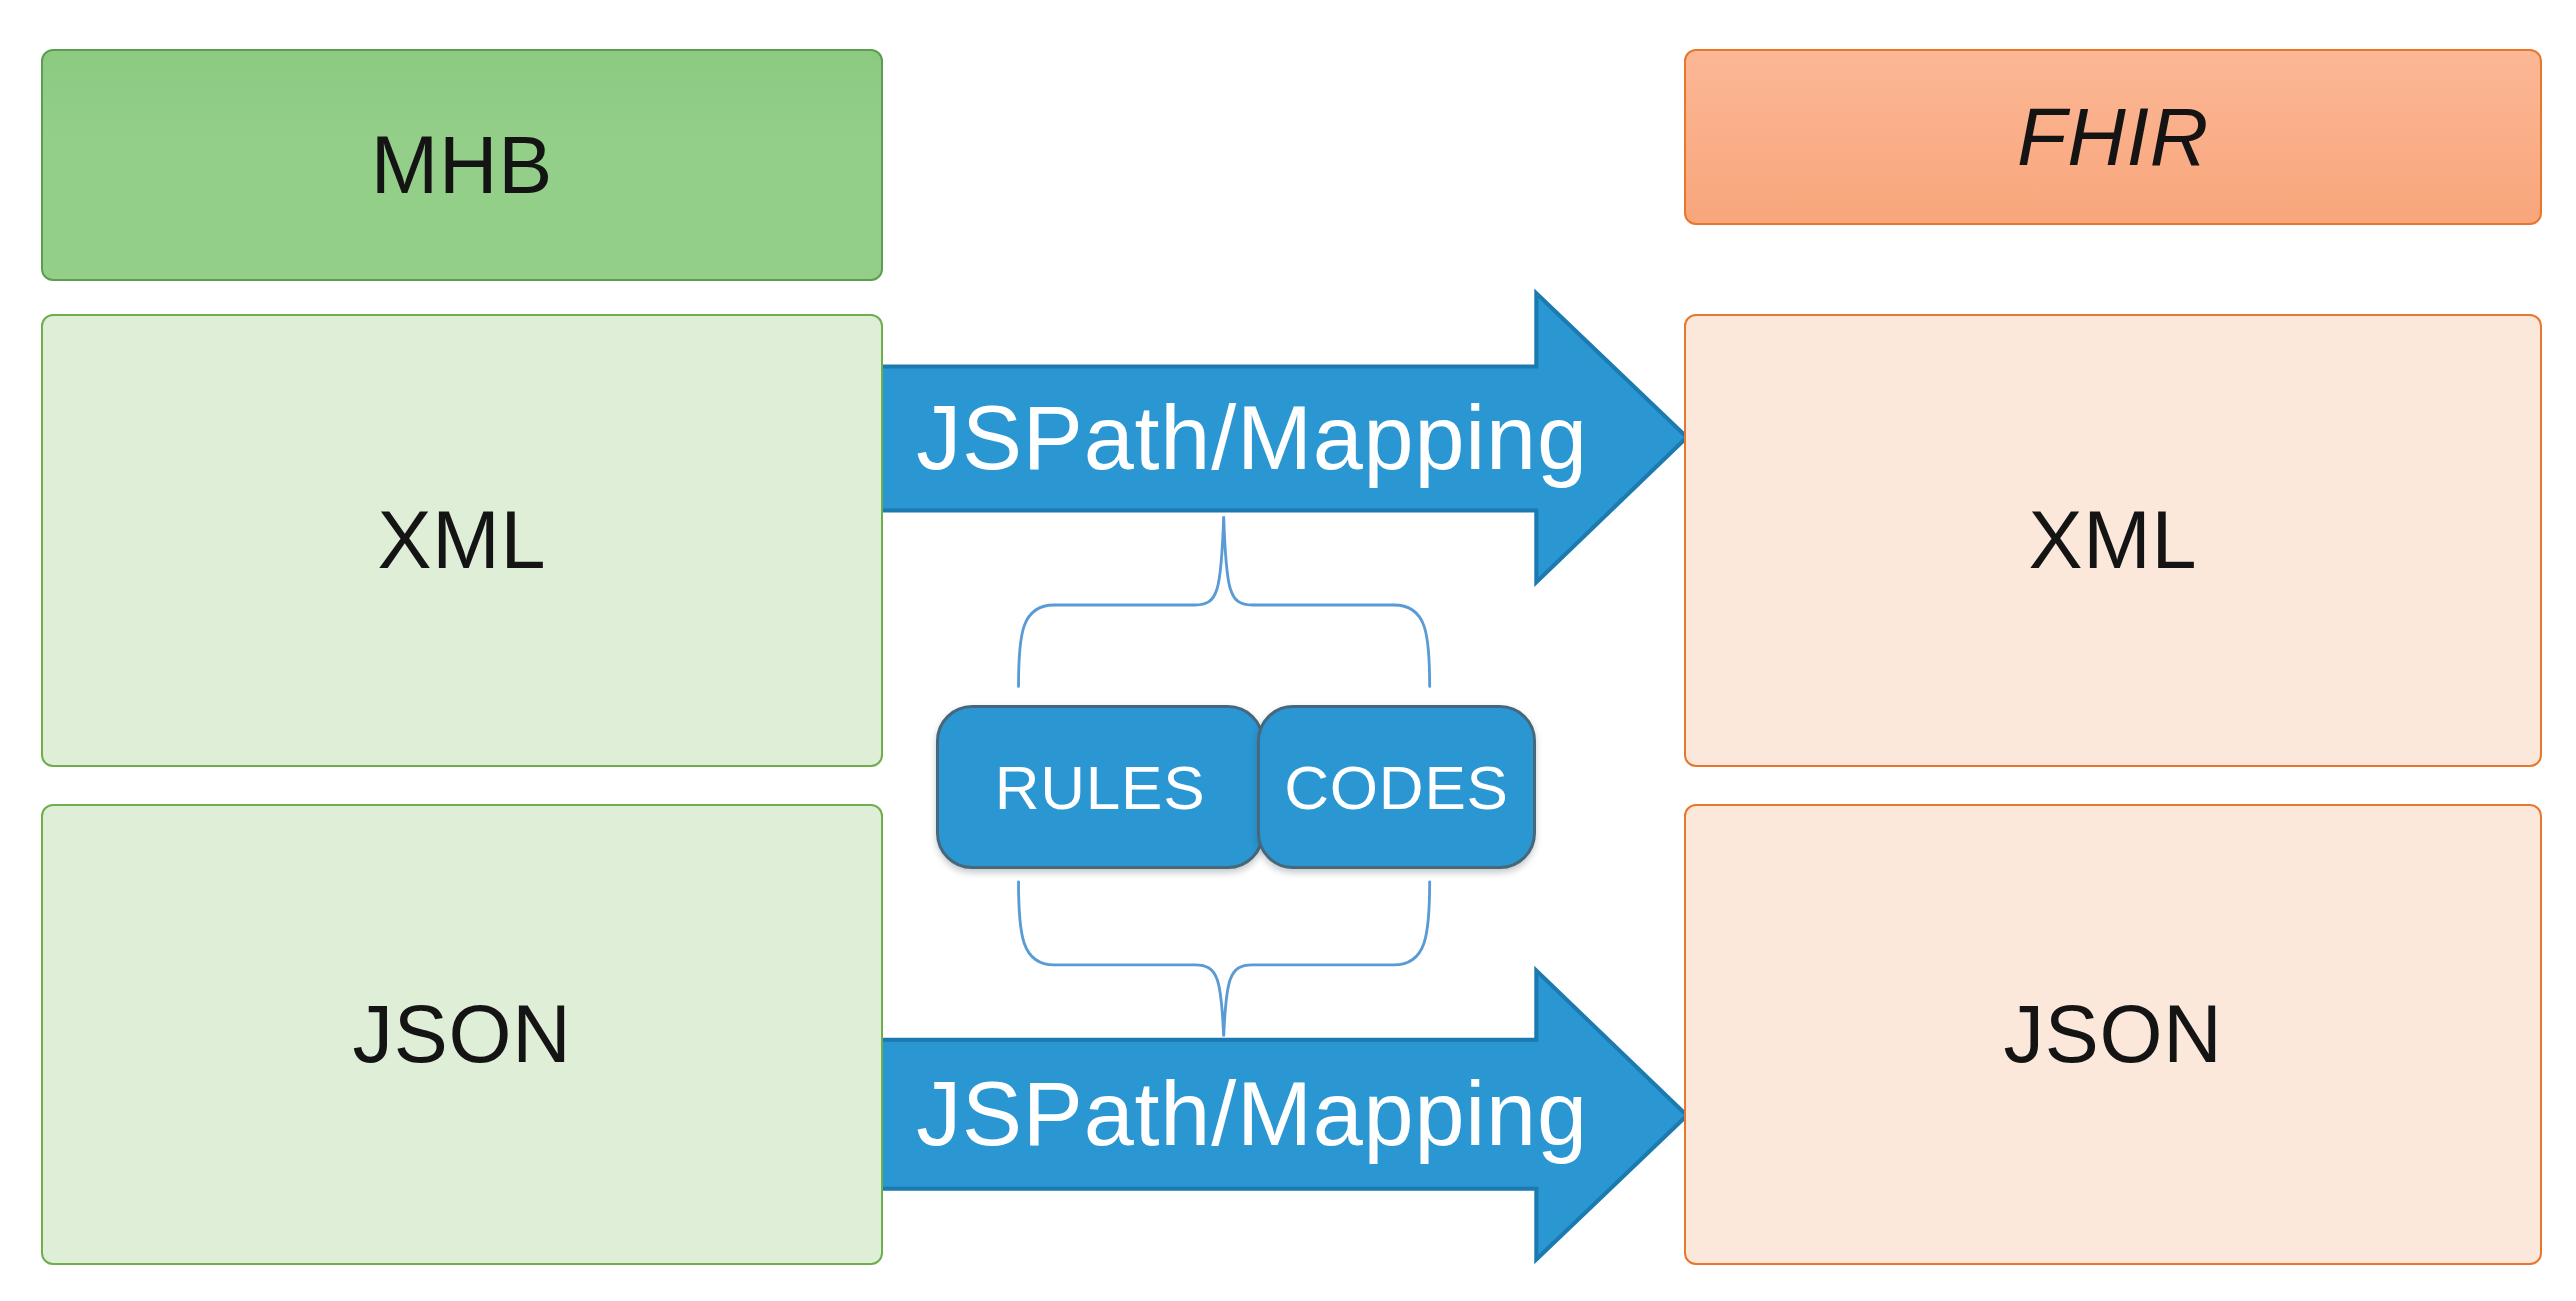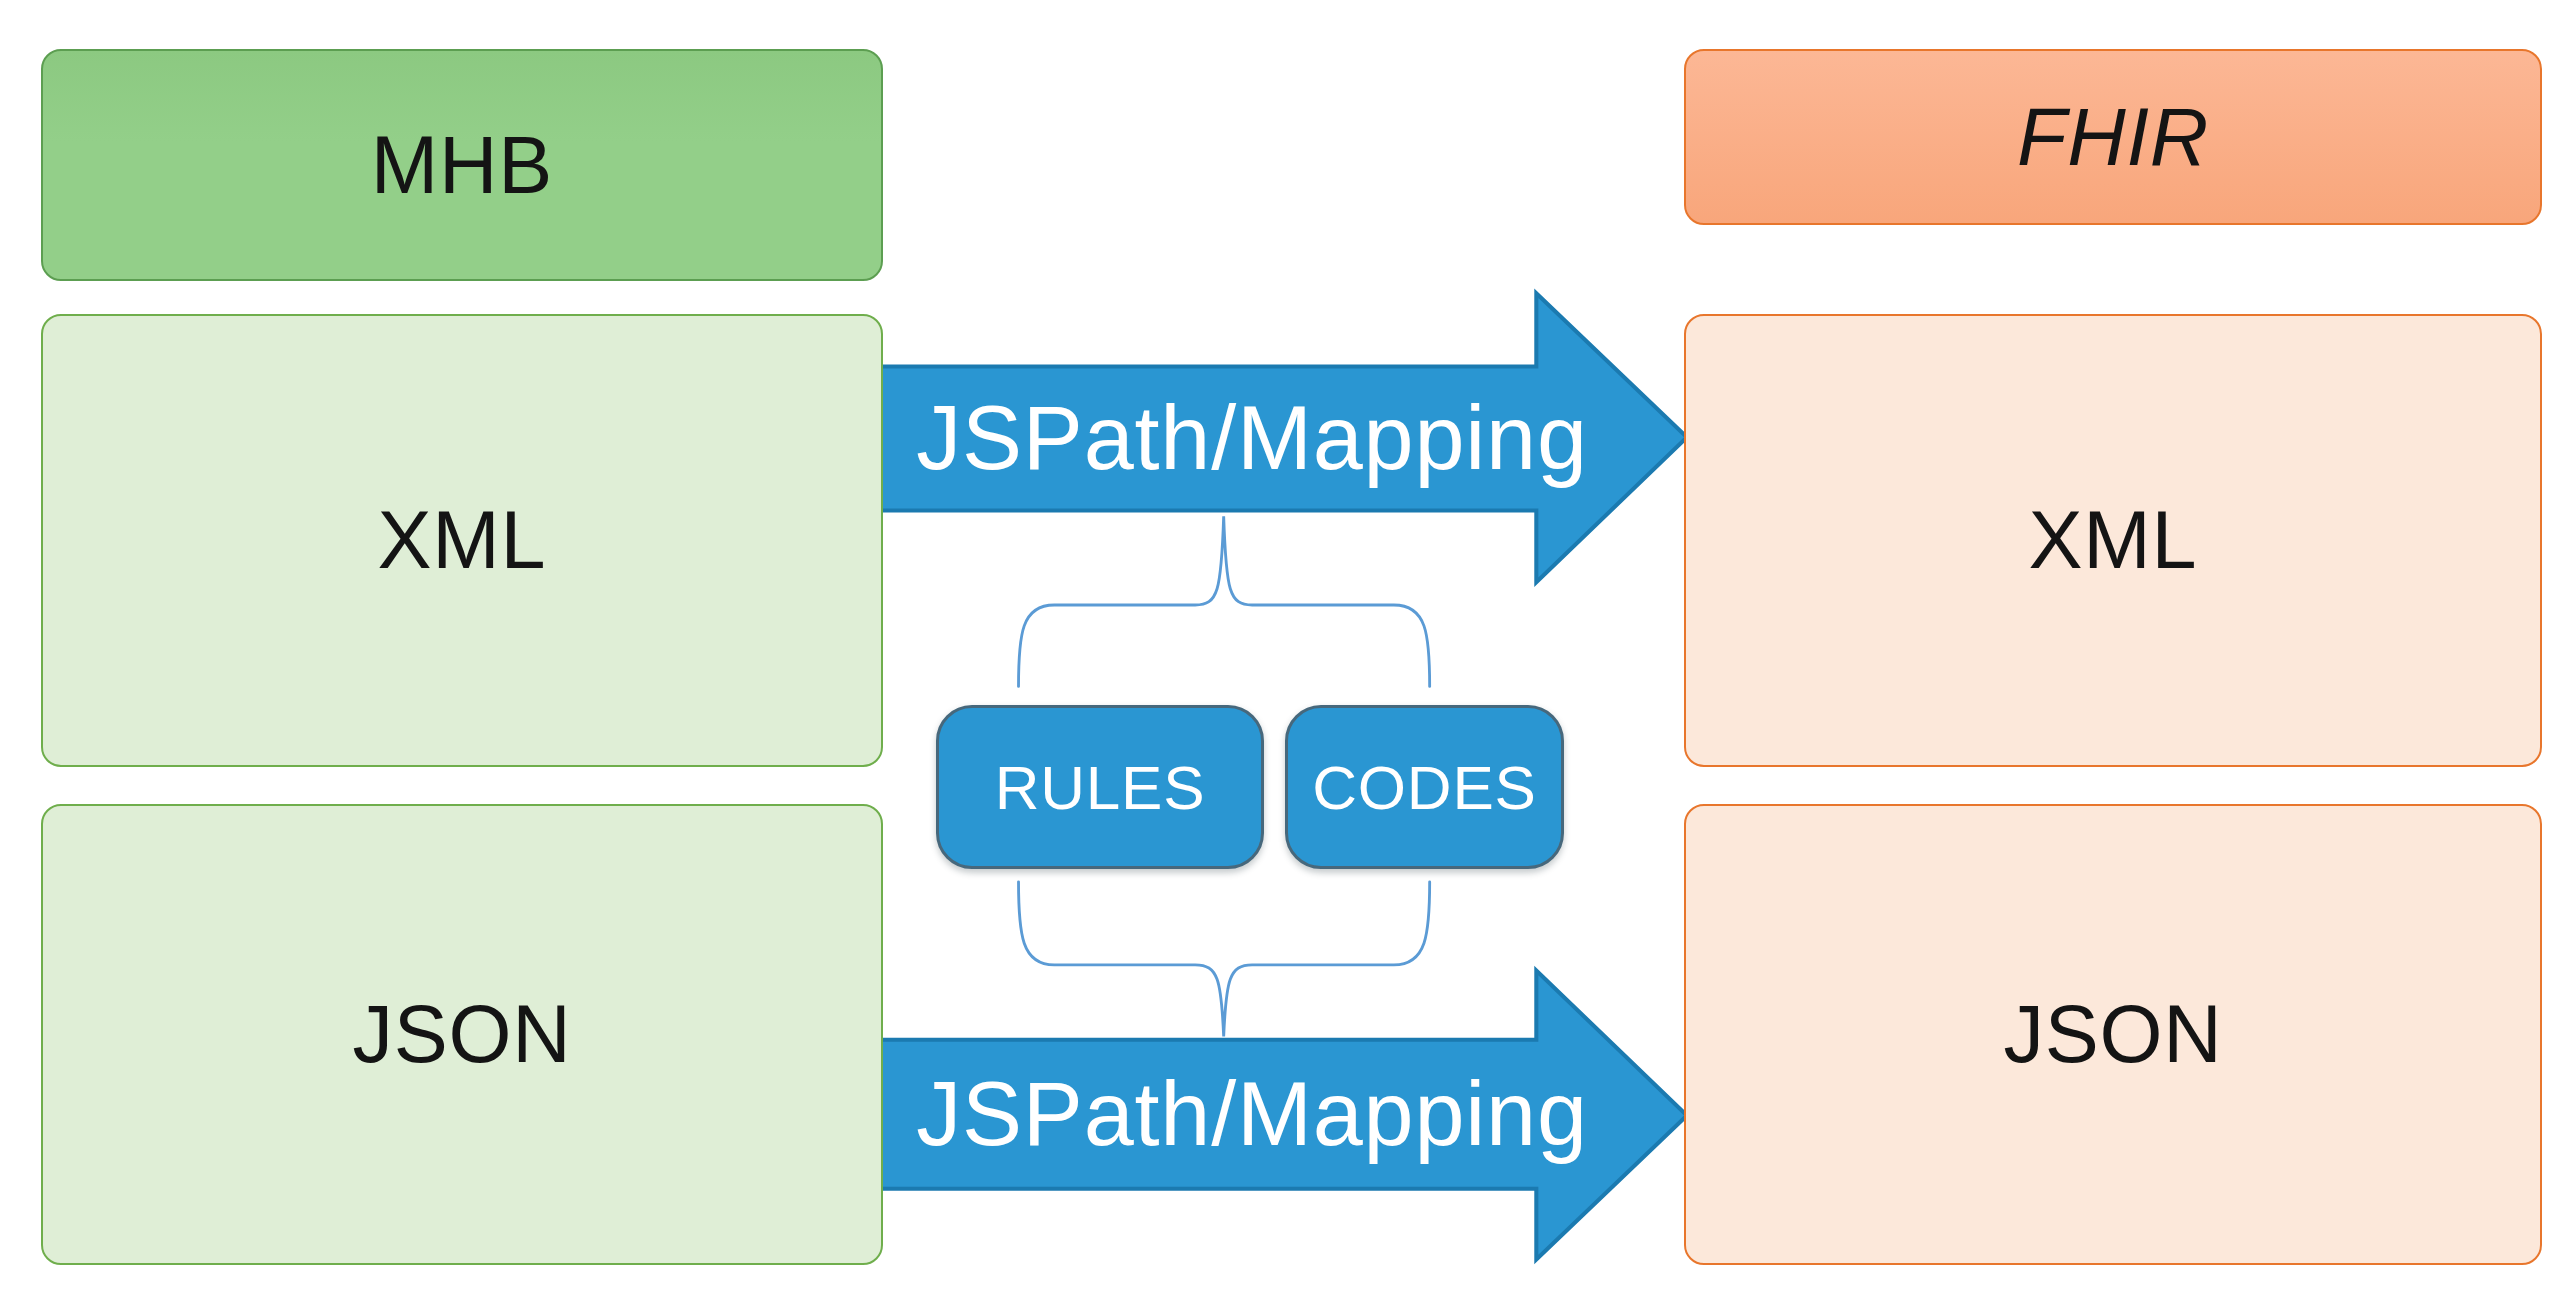--- a/index.html
+++ b/index.html
@@ -11,21 +11,21 @@
     --brace:#5b9bd5; --label-text:#141414; --arrow-text:#ffffff; --background:#ffffff;
   }
   html,body{margin:0;padding:0;background:var(--background);}
   .canvas{
     position:relative; width:2576px; height:1302px; overflow:hidden;
     background:var(--background);
     font-family:"Liberation Sans","DejaVu Sans",sans-serif;
   }
   .overlay{position:absolute;left:0;top:0;width:2576px;height:1302px;display:block;}
   .box{
-    position:absolute; box-sizing:border-box; border-radius:20px;
+    position:absolute; box-sizing:border-box; border-radius:12px;
     display:flex; align-items:center; justify-content:center;
     color:var(--label-text); font-size:81px; letter-spacing:0.8px;
   }
   .box-mhb{
     left:41px; top:49px; width:842px; height:232px;
     background:linear-gradient(180deg,var(--green-fill-top) 0%,var(--green-fill) 40%,var(--green-fill) 100%);
     border:2.4px solid var(--green-border);
   }
   .box-fhir{
     left:1684px; top:49px; width:858px; height:176px;
@@ -38,21 +38,21 @@
   .box-xml-right {left:1684px; top:314px; width:858px; height:453px; background:var(--light-orange-fill); border:2.4px solid var(--orange-border);}
   .box-json-right{left:1684px; top:804px; width:858px; height:461px; background:var(--light-orange-fill); border:2.4px solid var(--orange-border);}
   .box-small{
     position:absolute; box-sizing:border-box; border-radius:36px;
     display:flex; align-items:center; justify-content:center;
     background:var(--blue); border:3.3px solid var(--blue-box-border);
     color:var(--arrow-text); font-size:62px; letter-spacing:0.8px;
     box-shadow:0 3.3px 6.5px rgba(30,50,60,0.25);
   }
   .box-rules{left:936px; top:705px; width:328px; height:164px;}
-  .box-codes{left:1257px; top:705px; width:279px; height:164px;margin-left:28px;}
+  .box-codes{left:1257px; top:705px; width:279px; height:164px;}
   .arrow-shape{fill:var(--blue); stroke:var(--blue-dark); stroke-width:5; stroke-linejoin:miter;}
   .brace{fill:none; stroke:var(--brace); stroke-width:3.5; stroke-linecap:round;}
   .arrow-label{
     position:absolute; display:flex; align-items:center; justify-content:center;
     color:var(--arrow-text); font-size:90px; letter-spacing:0.8px; white-space:nowrap;
   }
   .arrow-label-top{left:883px; top:366px; width:738px; height:144px;}
   .arrow-label-bottom{left:883px; top:1040px; width:738px; height:149px;}
 </style>
 </head>

